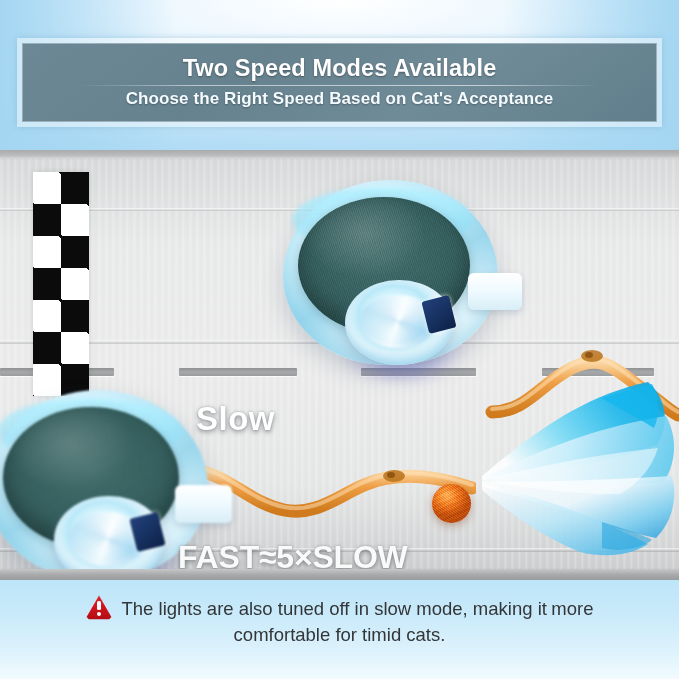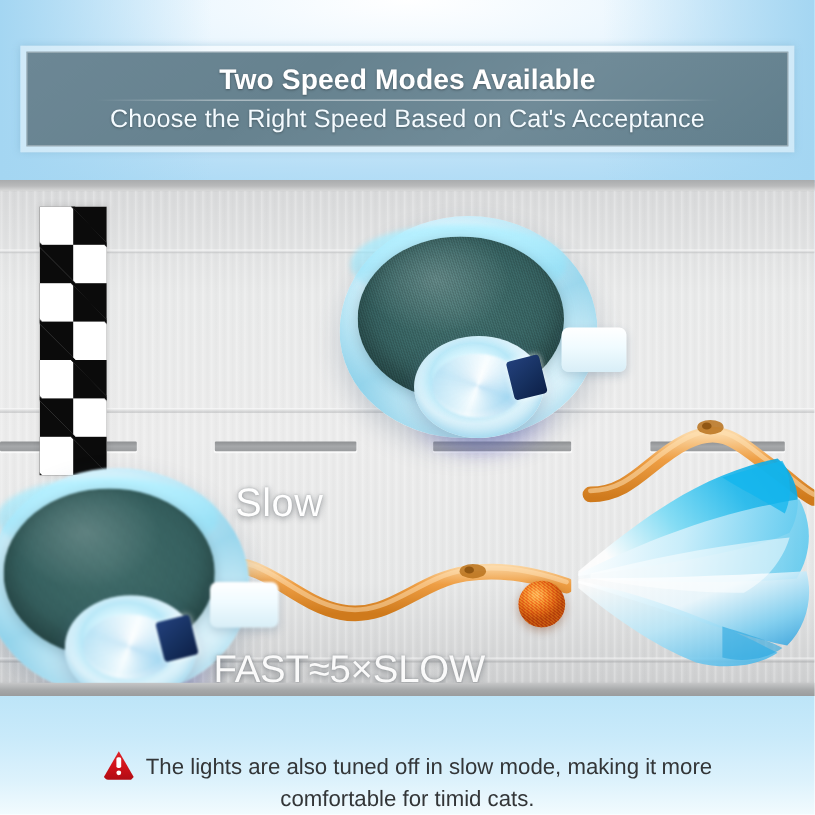--- a/index.html
+++ b/index.html
@@ -38,21 +38,21 @@
   .banner-title{
     color:#ffffff;font-size:23.5px;font-weight:bold;letter-spacing:0.1px;
     text-shadow:0 1px 2px rgba(0,0,0,0.35);
     line-height:1.05;margin:0;white-space:nowrap;
   }
   .banner-rule{
     width:82%;height:1px;margin:5px 0 4px 0;
     background:linear-gradient(90deg,rgba(255,255,255,0) 0%,rgba(255,255,255,0.55) 22%,rgba(255,255,255,0.6) 78%,rgba(255,255,255,0) 100%);
   }
   .banner-sub{
-    color:#f4fbff;font-size:21px;font-weight:400;letter-spacing:0.1px;
+    color:#f4fbff;font-size:17px;font-weight:700;letter-spacing:0.1px;
     text-shadow:0 1px 2px rgba(0,0,0,0.3);
     line-height:1.1;margin:0;white-space:nowrap;
   }
 
   
   .stage{
     position:absolute;left:0;top:150px;width:679px;height:430px;overflow:hidden;
     background:linear-gradient(180deg,#b8b9ba 0%,#9fa1a3 4px,#d9dadb 10px,#e9eaea 22%,#ececec 50%,#e6e7e7 78%,#cfd0d1 97%,#a8aaab 100%);
   }
   .stage-topband{
@@ -179,32 +179,32 @@
     box-shadow:0 3px 8px rgba(120,50,10,.35);
   }
   .pompom:after{
     content:"";position:absolute;inset:0;border-radius:50%;
     background-image:repeating-linear-gradient(38deg,rgba(255,255,255,.22) 0 1px,rgba(110,40,0,.2) 1px 2px);
     mix-blend-mode:overlay;
   }
 
   
   .track-label{
-    position:absolute;color:#ffffff;font-weight:normal;
+    position:absolute;color:#ffffff;font-weight:bold;
     text-shadow:0 2px 5px rgba(70,75,80,.55), 0 0 2px rgba(120,125,130,.5);
     white-space:nowrap;letter-spacing:0.5px;
   }
   .label-slow{left:196px;top:250px;font-size:33px;}
   .label-fast{left:178px;top:389px;font-size:32px;letter-spacing:-0.2px;color:#fafafa;}
 
   
   .footer{
     position:absolute;left:0;top:580px;width:679px;height:99px;
     background:linear-gradient(180deg,#bde5f8 0%,#c9eafa 35%,#ddf2fc 72%,#f2fbfe 100%);
-    display:flex;align-items:flex-end;justify-content:center;
+    display:flex;align-items:flex-start;justify-content:center;
   }
   .footer-inner{
     position:relative;width:600px;margin-top:15px;
     text-align:center;
   }
   .warn-icon{
     display:inline-block;vertical-align:-5px;
     width:27px;height:25px;position:relative;margin-right:9px;
   }
   .warn-icon .tri{

